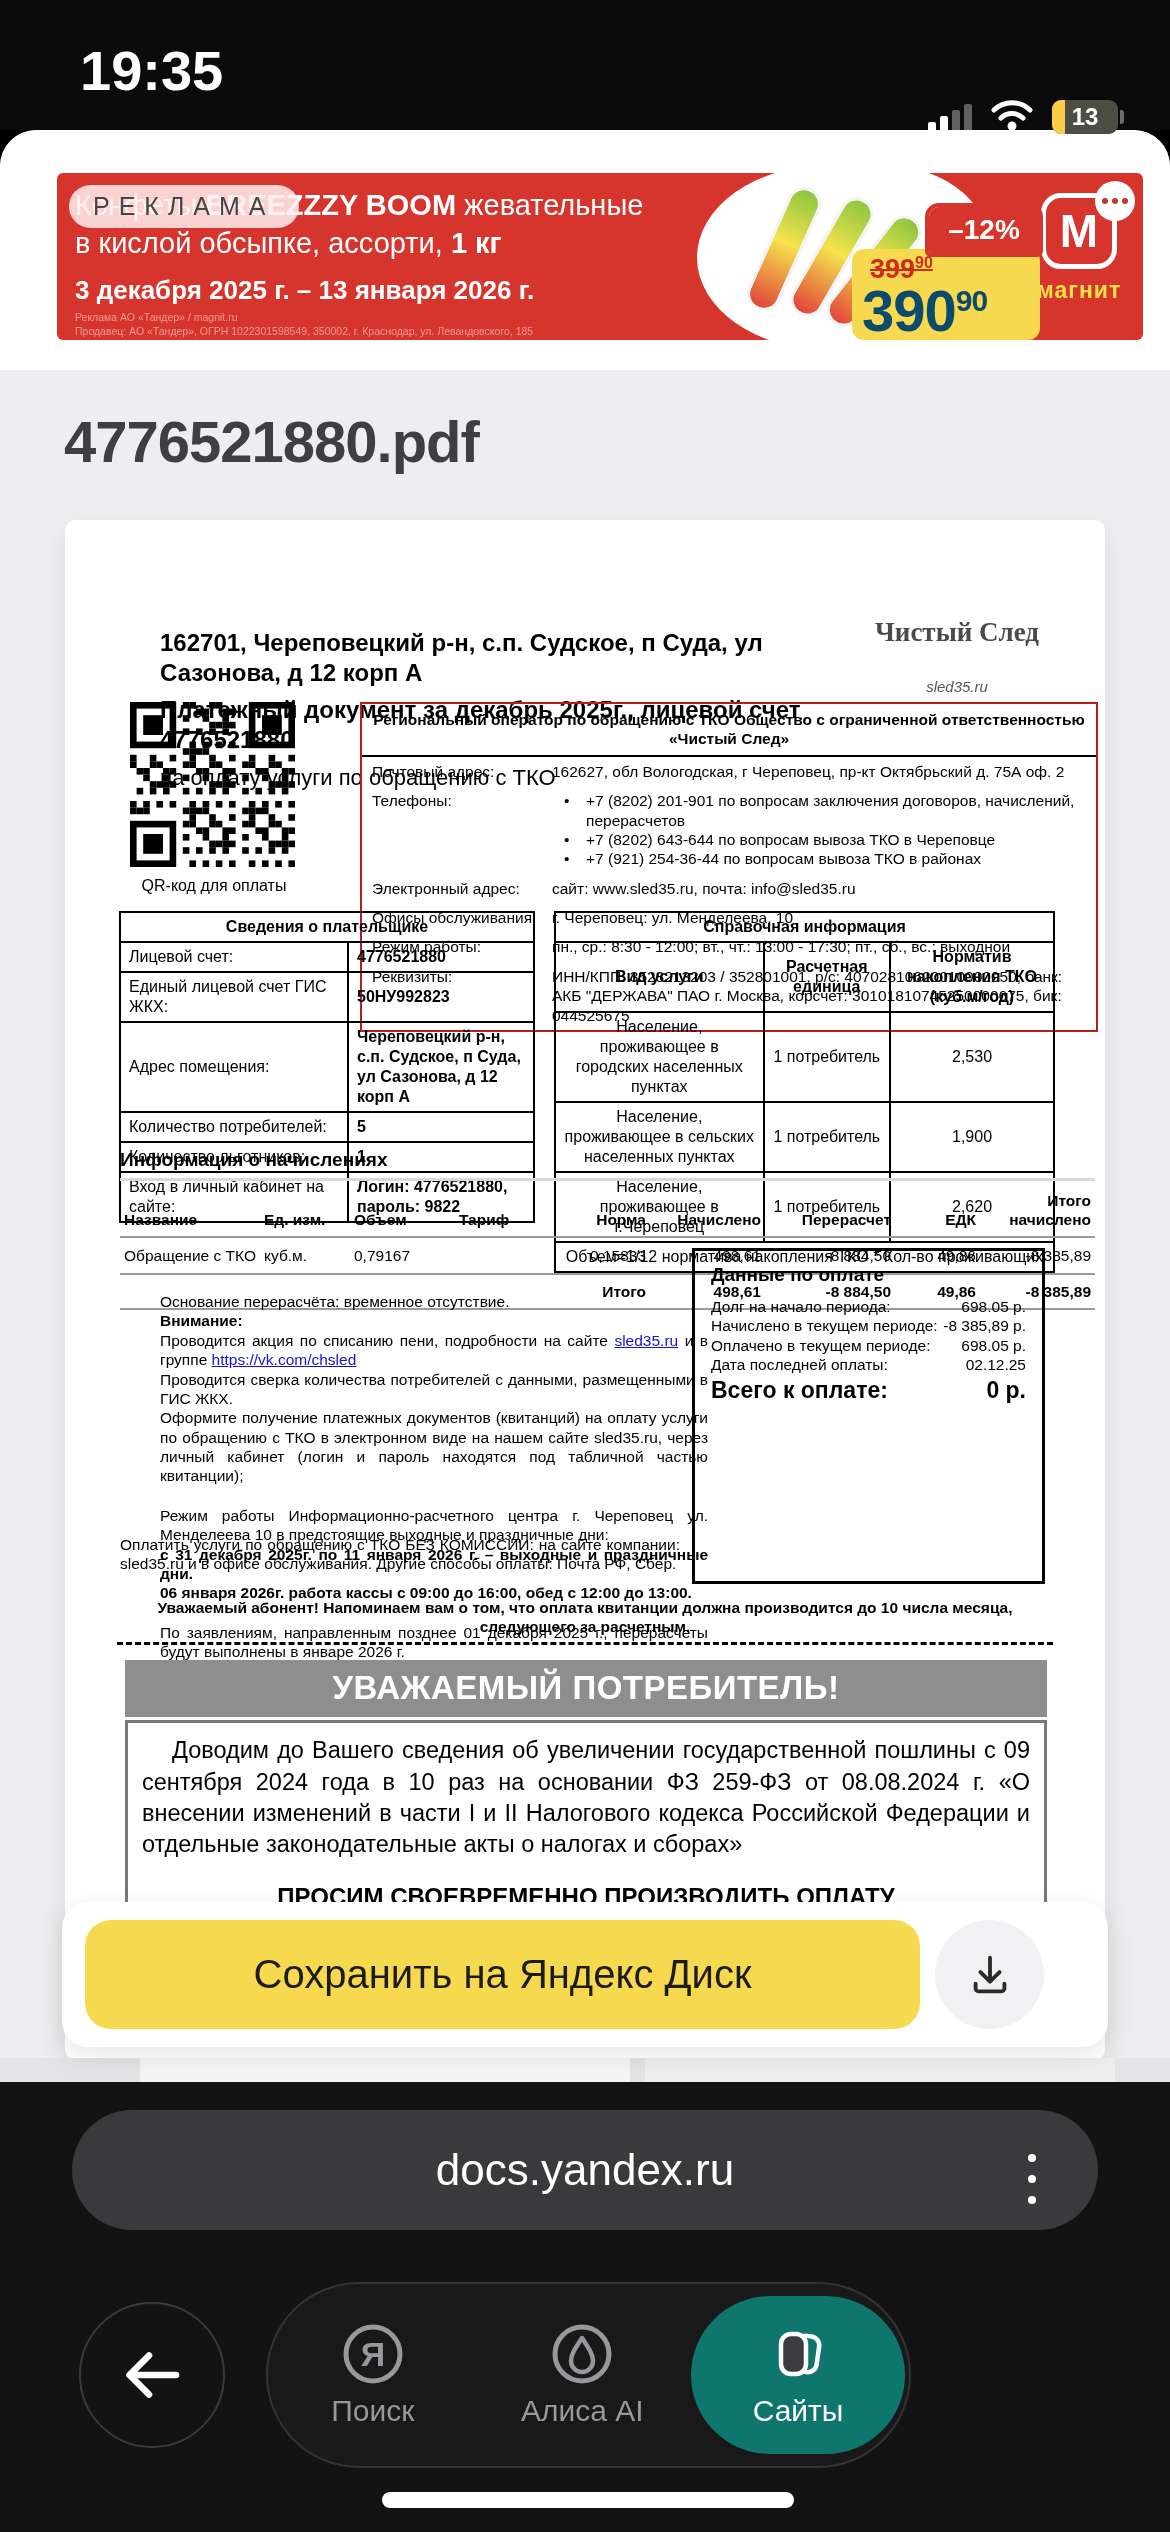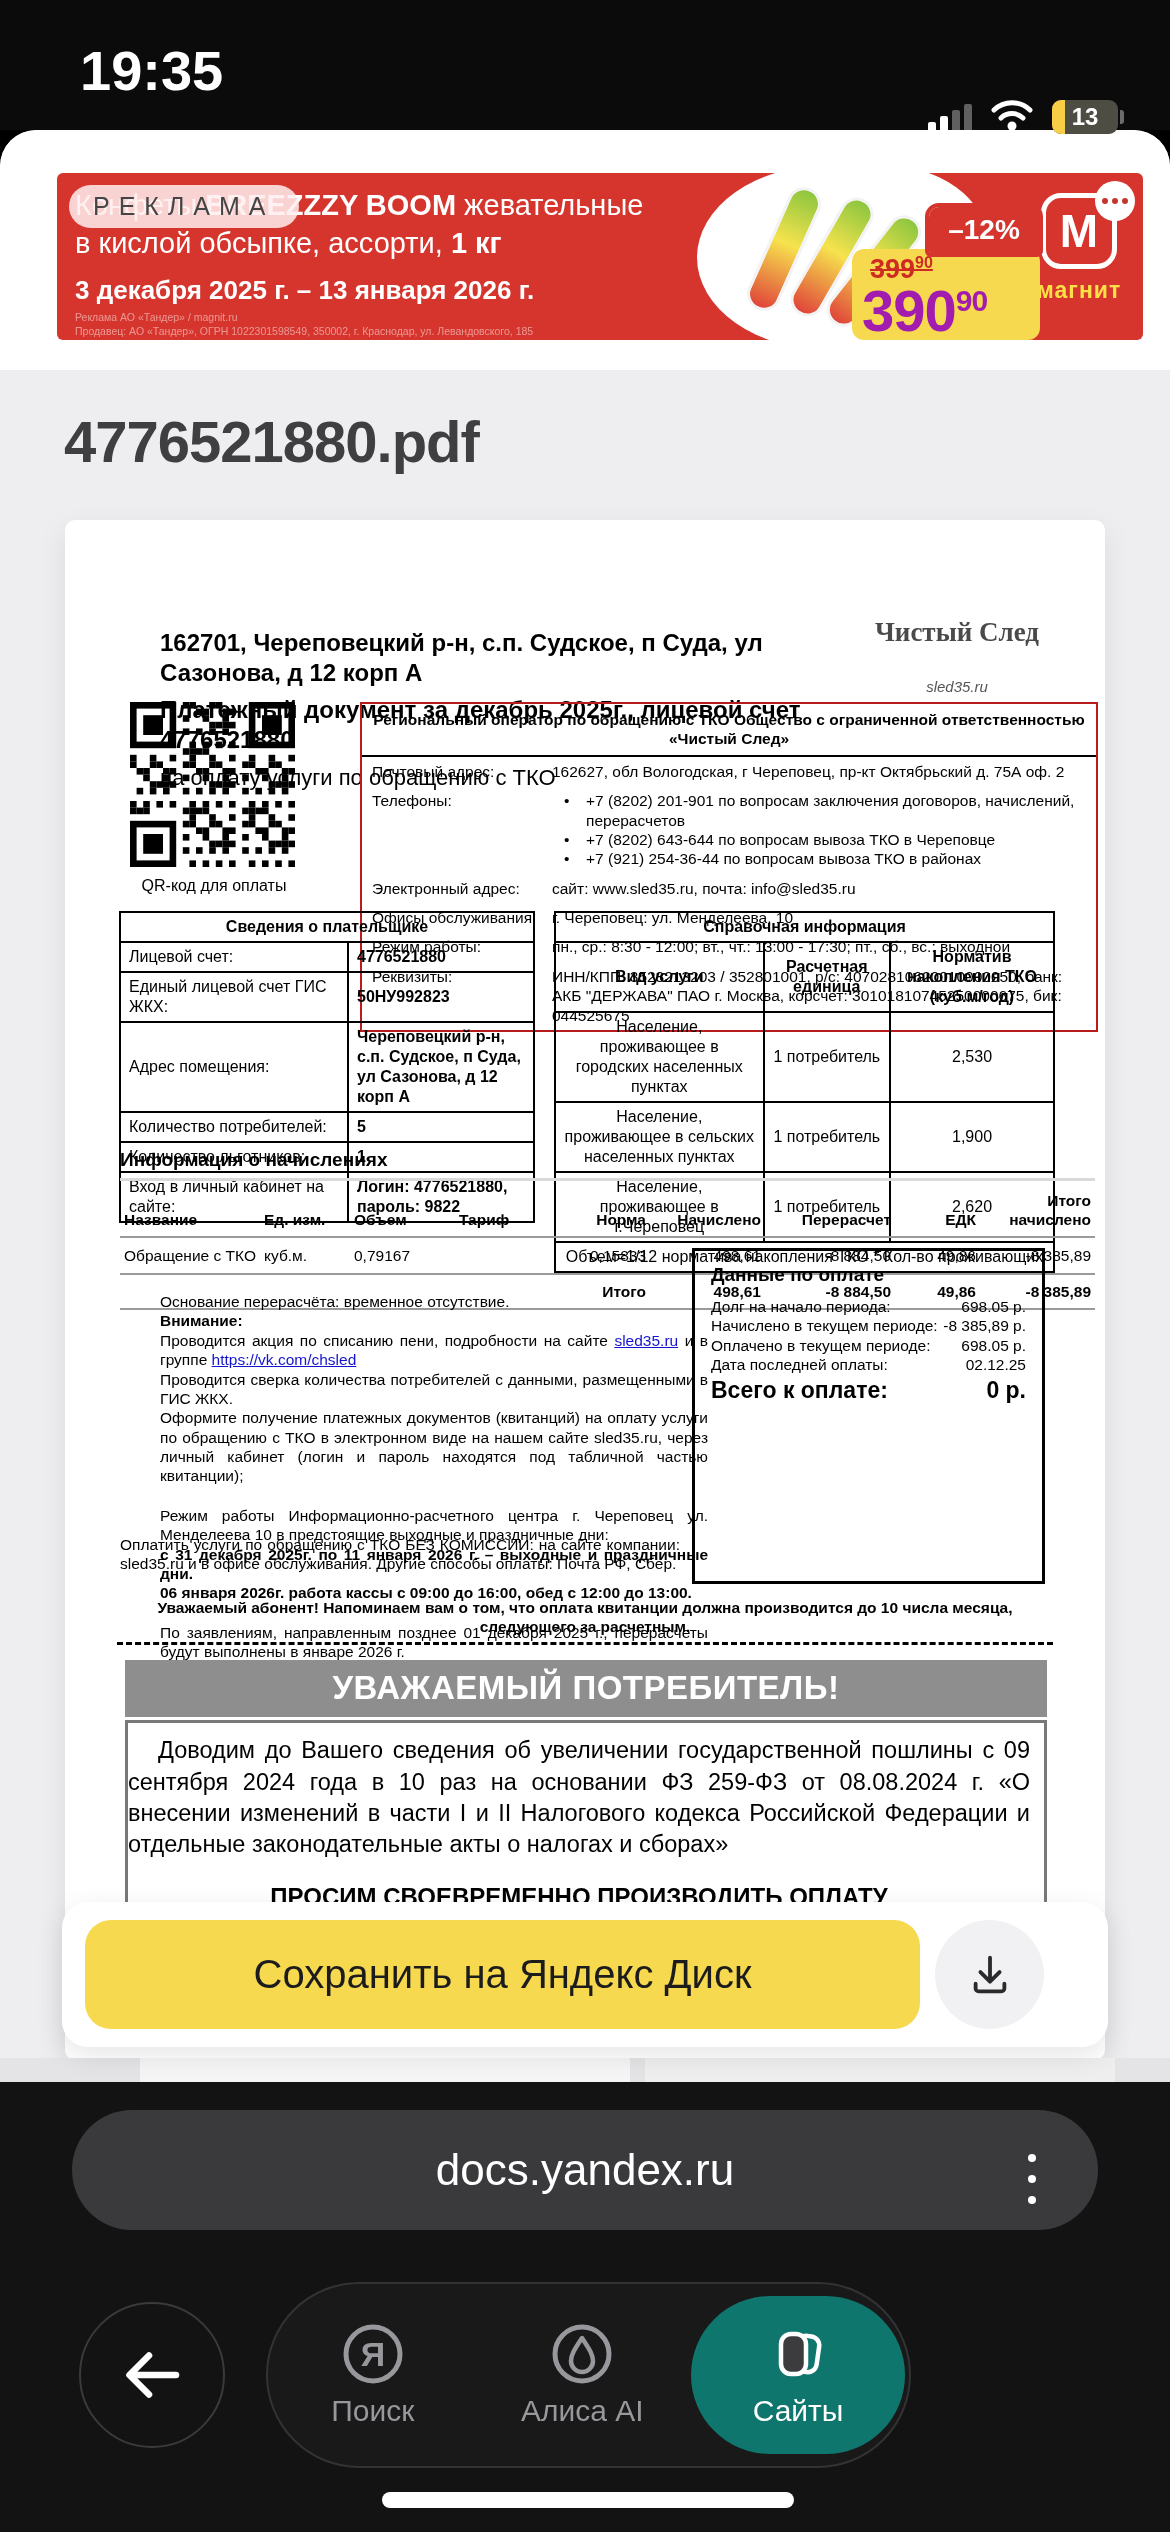--- a/index.html
+++ b/index.html
@@ -32,21 +32,21 @@
   .ad-date { position:absolute; left:18px; top:102px; font-size:26px; font-weight:700; }
   .ad-legal { position:absolute; left:18px; top:137px; font-size:10.5px; line-height:1.35; color:rgba(255,230,230,.55); }
   .ad-bubble { position:absolute; left:640px; top:-8px; width:290px; height:185px; background:#fff; border-radius:50% 40% 40% 50%/55% 45% 45% 55%; overflow:hidden; }
   .candy { position:absolute; width:34px; height:132px; border-radius:17px; background:linear-gradient(180deg,#8cc63f 0%,#f6e34d 45%,#e0453a 100%); border:3px solid #f3f3f3; }
   .candy.c1 { left:70px; top:18px; transform:rotate(24deg); }
   .candy.c2 { left:118px; top:26px; transform:rotate(30deg); }
   .candy.c3 { left:160px; top:40px; transform:rotate(38deg); }
   .ad-price { position:absolute; left:795px; top:76px; width:188px; height:91px; background:#f7d94f; border-radius:12px; z-index:2; }
   .ad-old { position:absolute; left:18px; top:5px; color:#cf2b22; font-size:27px; font-weight:700; text-decoration:line-through; }
   .ad-old sup { font-size:16px; }
-  .ad-new { position:absolute; left:10px; top:28px; color:#a21caf; font-size:58px; font-weight:700; letter-spacing:-1px; }
+  .ad-new { position:absolute; left:10px; top:28px; color:#0c4a6e; font-size:58px; font-weight:700; letter-spacing:-1px; }
   .ad-new sup { font-size:30px; }
   .ad-disc { position:absolute; left:872px; top:34px; width:110px; height:46px; background:#d5352d; border:0; border-radius:10px 10px 2px 2px; color:#fff; font-size:28px; font-weight:700; display:flex; align-items:center; justify-content:center; z-index:3; outline:4px solid #d5352d; }
   .ad-magnit { position:absolute; right:0; top:0; width:128px; height:167px; display:flex; flex-direction:column; align-items:center; }
   .ad-mlogo { margin-top:20px; width:76px; height:76px; border:5px solid #fff; border-radius:20px; display:flex; align-items:center; justify-content:center; color:#fff; font-size:46px; font-weight:700; }
   .ad-mname { margin-top:8px; color:#fde047; font-size:23px; font-weight:700; letter-spacing:1px; }
   .ad-dots { position:absolute; right:8px; top:8px; width:40px; height:40px; border-radius:50%; background:#fff; display:flex; align-items:center; justify-content:center; gap:4px; z-index:4; cursor:pointer; }
   .ad-dots i { width:6px; height:6px; border-radius:50%; background:#c2362e; }
 
   
   .file-title { position:absolute; left:64px; top:278px; font-size:58px; font-weight:700; color:#3f3f41; letter-spacing:-1px; }
@@ -104,21 +104,21 @@
   .paybox .tt { font-size:19px; font-weight:700; margin-bottom:10px; }
   .pb-row { display:flex; justify-content:space-between; font-size:15.5px; line-height:1.5; }
   .pb-tot { display:flex; justify-content:space-between; font-size:23px; font-weight:700; margin-top:2px; }
 
   .payinfo { position:absolute; left:55px; top:1015px; width:560px; font-size:15.5px; text-align:justify; }
   .reminder { position:absolute; left:55px; top:1078px; width:930px; text-align:center; font-size:15.5px; font-weight:700; }
   .dash { position:absolute; left:52px; top:1122px; width:936px; border-top:3px dashed #000; }
 
   .consumer { position:absolute; left:60px; top:1140px; width:922px; }
   .consumer .bn { background:#8e8e8e; color:#fff; text-align:center; font-size:33px; font-weight:700; padding:7px 0 9px 0; letter-spacing:.5px; }
-  .consumer .bx { border:3px solid #787878; margin-top:3px; background:#fff; padding:12px 14px 4px 0; }
+  .consumer .bx { border:3px solid #787878; margin-top:3px; background:#fff; padding:12px 14px 4px 14px; }
   .consumer .bx p { font-size:23.5px; text-align:justify; text-indent:30px; line-height:1.33; }
   .consumer .cta { text-align:center; font-size:24px; font-weight:700; text-decoration:underline; margin:22px 0 28px 0; }
 
   
   .savecard { position:absolute; left:62px; top:1772px; width:1046px; height:145px; background:#fff; border-radius:26px; box-shadow:0 8px 28px rgba(0,0,0,.10); z-index:5; }
   .savebtn { position:absolute; left:23px; top:18px; width:835px; height:109px; background:#f7d94f; border:0; border-radius:26px; font-family:inherit; font-size:40px; color:#1c1c1c; cursor:pointer; }
   .dlbtn { position:absolute; left:873px; top:18px; width:109px; height:109px; border-radius:50%; background:#f1f1f3; border:0; display:flex; align-items:center; justify-content:center; cursor:pointer; }
 
   .page2 { position:absolute; left:0; top:1928px; width:1170px; height:24px; background:#e4e4e7; }
   .page2 .p2a { position:absolute; left:140px; top:0; width:490px; height:24px; background:#f5f5f6; }

